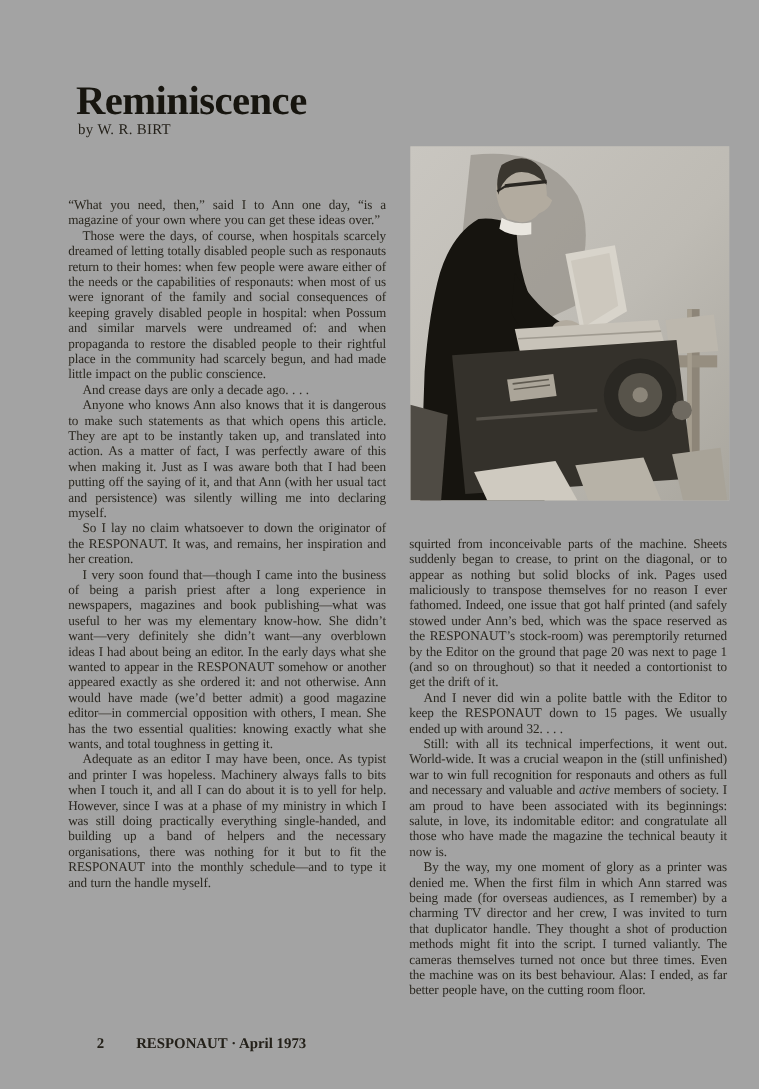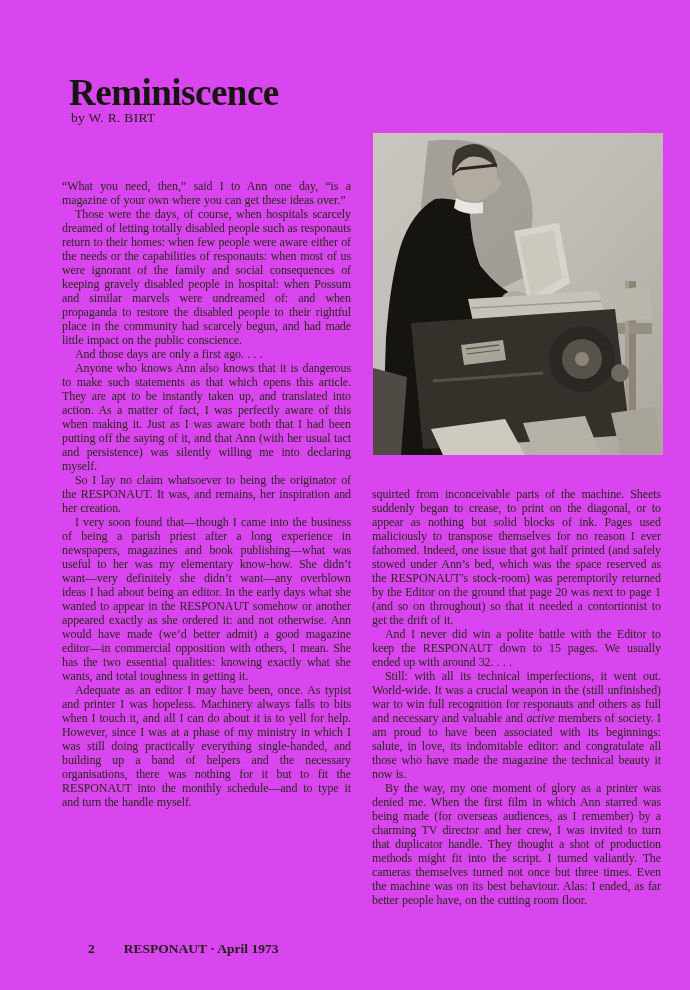--- a/index.html
+++ b/index.html
@@ -1,18 +1,18 @@
 <!DOCTYPE html>
 <html><head>
 <meta charset="utf-8">
 <style>
   html,body{margin:0;padding:0;background:#e8e8e6;}
   .page{
     position:relative;width:690px;height:990px;margin:0 auto;
-    background:#d946ef;color:#222019;overflow:hidden;
+    background:#a3a3a3;color:#222019;overflow:hidden;
     font-family:"Liberation Serif", serif;
   }
   .title{
     position:absolute;left:69px;top:46px;
     font-size:37px;font-weight:bold;letter-spacing:-0.5px;color:#17150f;
   }
   .byline{
     position:absolute;left:71px;top:110px;
     font-size:13.5px;font-weight:normal;color:#24211a;letter-spacing:0.3px;
   }
@@ -104,23 +104,23 @@
       <polygon points="150,290 212,283 228,322 162,322" fill="#b7b2a7"></polygon>
       <polygon points="238,280 282,274 288,322 248,322" fill="#a8a398"></polygon>
 
       <polygon points="0,235 34,244 28,322 0,322" fill="#4f4b44"></polygon>
     </svg>
   </div>
 
   <div class="col col1">
     <p>“What you need, then,” said I to Ann one day, “is a magazine of your own where you can get these ideas over.”</p>
     <p class="indent">Those were the days, of course, when hospitals scarcely dreamed of letting totally disabled people such as responauts return to their homes: when few people were aware either of the needs or the capabilities of responauts: when most of us were ignorant of the family and social consequences of keeping gravely disabled people in hospital: when Possum and similar marvels were undreamed of: and when propaganda to restore the disabled people to their rightful place in the community had scarcely begun, and had made little impact on the public conscience.</p>
-    <p class="indent">And those days are only a first ago. . . .</p>
+    <p class="indent">And crease days are only a decade ago. . . .</p>
     <p class="indent">Anyone who knows Ann also knows that it is dangerous to make such statements as that which opens this article.  They are apt to be instantly taken up, and translated into action.  As a matter of fact, I was perfectly aware of this when making it.  Just as I was aware both that I had been putting off the saying of it, and that Ann (with her usual tact and persistence) was silently willing me into declaring myself.</p>
-    <p class="indent">So I lay no claim whatsoever to being the originator of the RESPONAUT.  It was, and remains, her inspiration and her creation.</p>
+    <p class="indent">So I lay no claim whatsoever to down the originator of the RESPONAUT.  It was, and remains, her inspiration and her creation.</p>
     <p class="indent">I very soon found that—though I came into the business of being a parish priest after a long experience in newspapers, magazines and book publishing—what was useful to her was my elementary know-how.  She didn’t want—very definitely she didn’t want—any overblown ideas I had about being an editor.  In the early days what she wanted to appear in the RESPONAUT somehow or another appeared exactly as she ordered it: and not otherwise.  Ann would have made (we’d better admit) a good magazine editor—in commercial opposition with others, I mean.  She has the two essential qualities: knowing exactly what she wants, and total toughness in getting it.</p>
     <p class="indent">Adequate as an editor I may have been, once.  As typist and printer I was hopeless.  Machinery always falls to bits when I touch it, and all I can do about it is to yell for help.  However, since I was at a phase of my ministry in which I was still doing practically everything single-handed, and building up a band of helpers and the necessary organisations, there was nothing for it but to fit the RESPONAUT into the monthly schedule—and to type it and turn the handle myself.</p>
   </div>
 
   <div class="col col2">
     <p>squirted from inconceivable parts of the machine.  Sheets suddenly began to crease, to print on the diagonal, or to appear as nothing but solid blocks of ink.  Pages used maliciously to transpose themselves for no reason I ever fathomed.  Indeed, one issue that got half printed (and safely stowed under Ann’s bed, which was the space reserved as the RESPONAUT’s stock-room) was peremptorily returned by the Editor on the ground that page 20 was next to page 1 (and so on throughout) so that it needed a contortionist to get the drift of it.</p>
     <p class="indent">And I never did win a polite battle with the Editor to keep the RESPONAUT down to 15 pages.  We usually ended up with around 32. . . .</p>
     <p class="indent"><span>Still: with all its technical imperfections, it went out.  World-wide.  It was a crucial weapon in the (still unfinished) war to win full recognition for responauts and others as full and necessary and valuable and </span><span class="em">active</span><span> members of society.  I am proud to have been associated with its beginnings: salute, in love, its indomitable editor: and congratulate all those who have made the magazine the technical beauty it now is.</span></p>
     <p class="indent">By the way, my one moment of glory as a printer was denied me.  When the first film in which Ann starred was being made (for overseas audiences, as I remember) by a charming TV director and her crew, I was invited to turn that duplicator handle.  They thought a shot of production methods might fit into the script.  I turned valiantly.  The cameras themselves turned not once but three times.  Even the machine was on its best behaviour.  Alas: I ended, as far better people have, on the cutting room floor.</p>
   </div>

